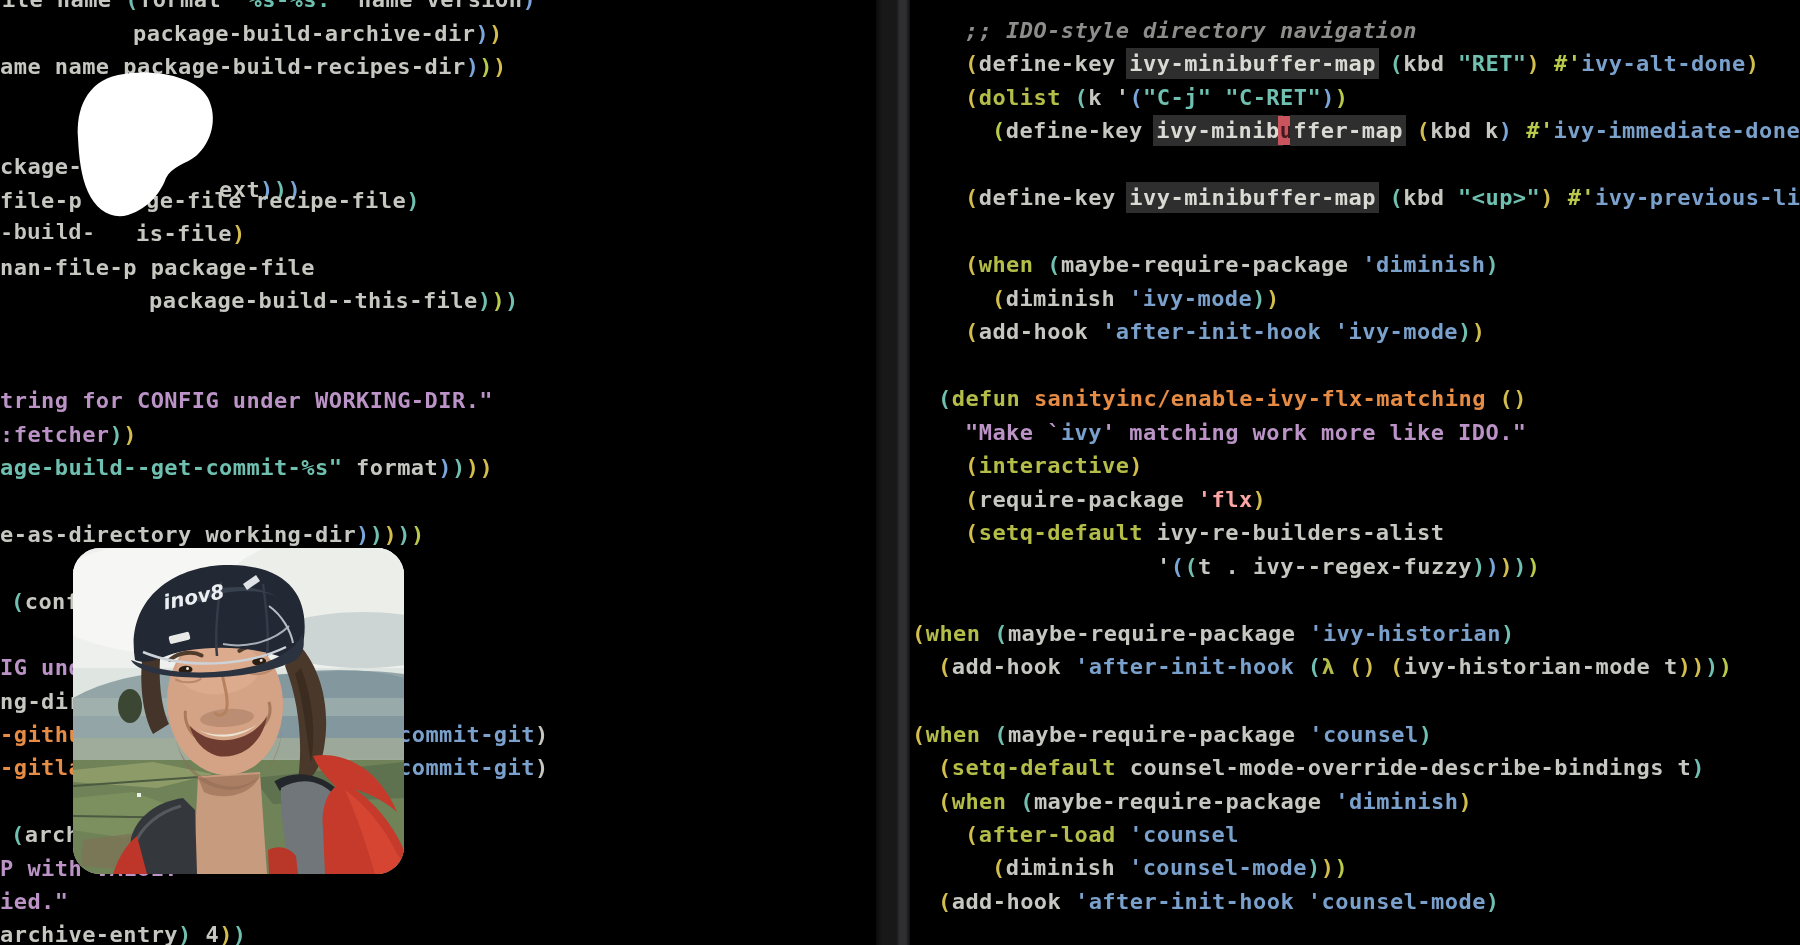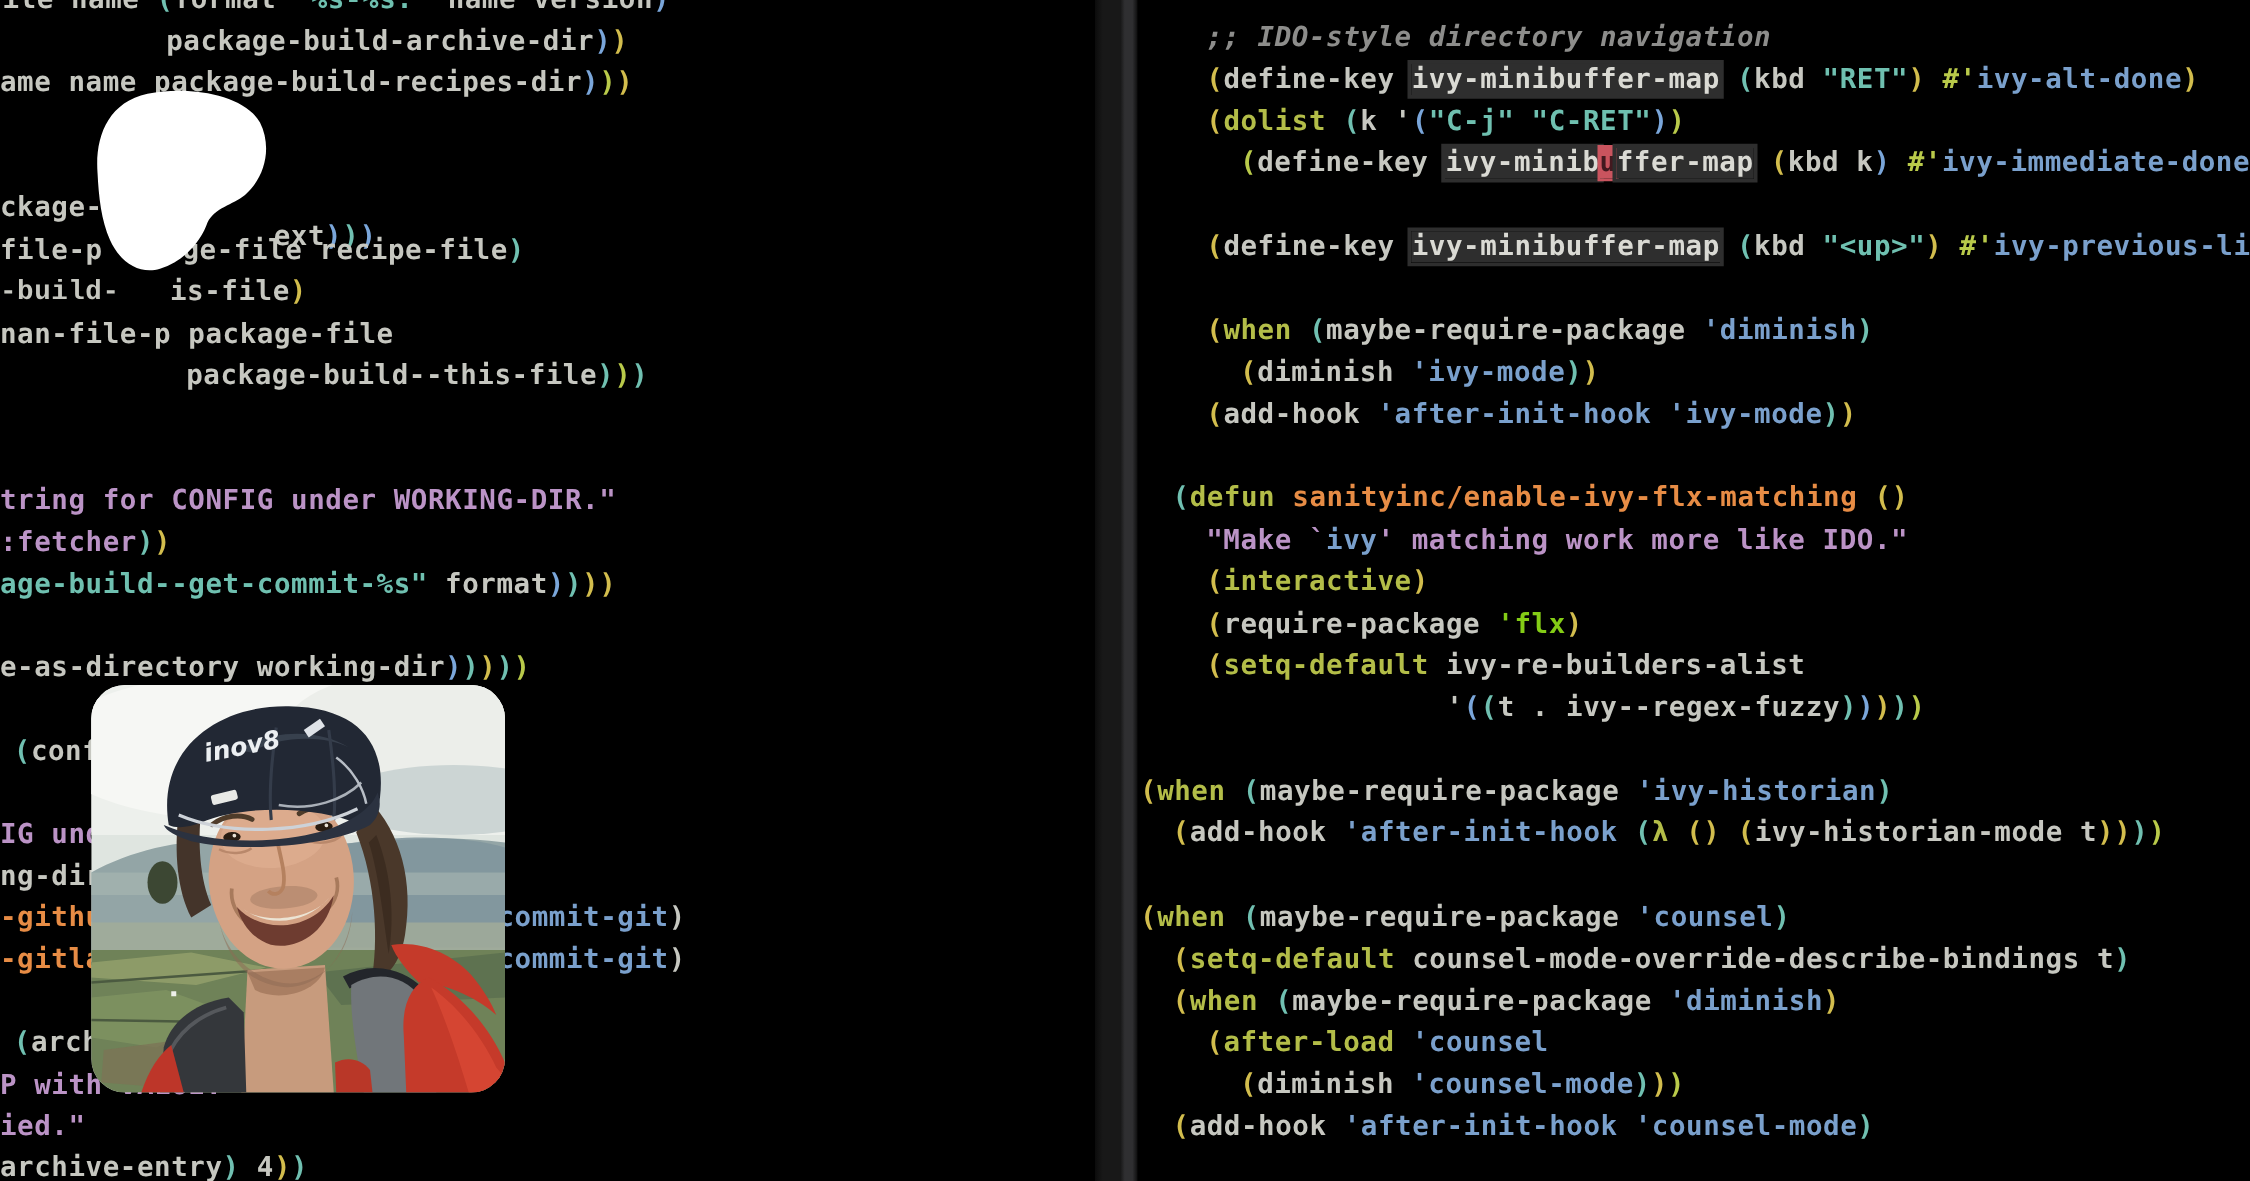--- a/index.html
+++ b/index.html
@@ -54,21 +54,21 @@
       <pre class="cl" style="top: 47px; left: 55px;"><span style="color: rgb(210, 189, 77);">(</span><span style="color: rgb(198, 199, 192);">define-key </span><span style="color: rgb(218, 218, 212); background: rgb(46, 46, 46); box-shadow: rgb(46, 46, 46) 0px 0px 0px 3px;">ivy-minibuffer-map</span><span style="color: rgb(198, 199, 192);"> </span><span style="color: rgb(112, 192, 177);">(</span><span style="color: rgb(198, 199, 192);">kbd </span><span style="color: rgb(111, 192, 176);">"RET"</span><span style="color: rgb(210, 189, 77);">)</span><span style="color: rgb(198, 199, 192);"> </span><span style="color: rgb(185, 202, 74);">#'</span><span style="color: rgb(122, 160, 204);">ivy-alt-done</span><span style="color: rgb(210, 189, 77);">)</span></pre>
       <pre class="cl" style="top: 81px; left: 55px;"><span style="color: rgb(210, 189, 77);">(</span><span style="color: rgb(179, 189, 72);">dolist</span><span style="color: rgb(198, 199, 192);"> </span><span style="color: rgb(112, 192, 177);">(</span><span style="color: rgb(198, 199, 192);">k </span><span style="color: rgb(198, 199, 192);">'</span><span style="color: rgb(122, 166, 218);">(</span><span style="color: rgb(111, 192, 176);">"C-j"</span><span style="color: rgb(198, 199, 192);"> </span><span style="color: rgb(111, 192, 176);">"C-RET"</span><span style="color: rgb(122, 166, 218);">)</span><span style="color: rgb(185, 202, 74);">)</span></pre>
       <pre class="cl" style="top: 114px; left: 82px;"><span style="color: rgb(185, 202, 74);">(</span><span style="color: rgb(198, 199, 192);">define-key </span><span style="color: rgb(218, 218, 212); background: rgb(46, 46, 46); box-shadow: rgb(46, 46, 46) 0px 0px 0px 3px;">ivy-minib</span><span style="color: rgb(67, 25, 31); background: rgb(201, 84, 94); box-shadow: rgb(201, 84, 94) 0px 0px 0px 2px;">u</span><span style="color: rgb(218, 218, 212); background: rgb(46, 46, 46); box-shadow: rgb(46, 46, 46) 0px 0px 0px 3px;">ffer-map</span><span style="color: rgb(198, 199, 192);"> </span><span style="color: rgb(210, 189, 77);">(</span><span style="color: rgb(198, 199, 192);">kbd k</span><span style="color: rgb(122, 166, 218);">)</span><span style="color: rgb(198, 199, 192);"> </span><span style="color: rgb(185, 202, 74);">#'</span><span style="color: rgb(122, 160, 204);">ivy-immediate-done</span></pre>
       <pre class="cl" style="top: 181px; left: 55px;"><span style="color: rgb(210, 189, 77);">(</span><span style="color: rgb(198, 199, 192);">define-key </span><span style="color: rgb(218, 218, 212); background: rgb(46, 46, 46); box-shadow: rgb(46, 46, 46) 0px 0px 0px 3px;">ivy-minibuffer-map</span><span style="color: rgb(198, 199, 192);"> </span><span style="color: rgb(112, 192, 177);">(</span><span style="color: rgb(198, 199, 192);">kbd </span><span style="color: rgb(111, 192, 176);">"&lt;up&gt;"</span><span style="color: rgb(210, 189, 77);">)</span><span style="color: rgb(198, 199, 192);"> </span><span style="color: rgb(185, 202, 74);">#'</span><span style="color: rgb(122, 160, 204);">ivy-previous-li</span></pre>
       <pre class="cl" style="top: 248px; left: 55px;"><span style="color: rgb(210, 189, 77);">(</span><span style="color: rgb(179, 189, 72);">when</span><span style="color: rgb(198, 199, 192);"> </span><span style="color: rgb(112, 192, 177);">(</span><span style="color: rgb(198, 199, 192);">maybe-require-package </span><span style="color: rgb(122, 160, 204);">'diminish</span><span style="color: rgb(112, 192, 177);">)</span></pre>
       <pre class="cl" style="top: 282px; left: 82px;"><span style="color: rgb(210, 189, 77);">(</span><span style="color: rgb(198, 199, 192);">diminish </span><span style="color: rgb(122, 160, 204);">'ivy-mode</span><span style="color: rgb(112, 192, 177);">)</span><span style="color: rgb(210, 189, 77);">)</span></pre>
       <pre class="cl" style="top: 315px; left: 55px;"><span style="color: rgb(210, 189, 77);">(</span><span style="color: rgb(198, 199, 192);">add-hook </span><span style="color: rgb(122, 160, 204);">'after-init-hook</span><span style="color: rgb(198, 199, 192);"> </span><span style="color: rgb(122, 160, 204);">'ivy-mode</span><span style="color: rgb(112, 192, 177);">)</span><span style="color: rgb(210, 189, 77);">)</span></pre>
       <pre class="cl" style="top: 382px; left: 28px;"><span style="color: rgb(112, 192, 177);">(</span><span style="color: rgb(179, 189, 72);">defun</span><span style="color: rgb(198, 199, 192);"> </span><span style="color: rgb(231, 140, 69);">sanityinc/enable-ivy-flx-matching</span><span style="color: rgb(198, 199, 192);"> </span><span style="color: rgb(210, 189, 77);">(</span><span style="color: rgb(210, 189, 77);">)</span></pre>
       <pre class="cl" style="top: 416px; left: 55px;"><span style="color: rgb(187, 147, 198);">"Make `</span><span style="color: rgb(122, 160, 204);">ivy</span><span style="color: rgb(187, 147, 198);">' matching work more like IDO."</span></pre>
       <pre class="cl" style="top: 449px; left: 55px;"><span style="color: rgb(210, 189, 77);">(</span><span style="color: rgb(179, 189, 72);">interactive</span><span style="color: rgb(210, 189, 77);">)</span></pre>
-      <pre class="cl" style="top: 483px; left: 55px;"><span style="color: rgb(210, 189, 77);">(</span><span style="color: rgb(198, 199, 192);">require-package </span><span style="color: #84cc16;">'flx</span><span style="color: rgb(210, 189, 77);">)</span></pre>
+      <pre class="cl" style="top: 483px; left: 55px;"><span style="color: rgb(210, 189, 77);">(</span><span style="color: rgb(198, 199, 192);">require-package </span><span style="color: #fca5a5;">'flx</span><span style="color: rgb(210, 189, 77);">)</span></pre>
       <pre class="cl" style="top: 516px; left: 55px;"><span style="color: rgb(210, 189, 77);">(</span><span style="color: rgb(179, 189, 72);">setq-default</span><span style="color: rgb(198, 199, 192);"> ivy-re-builders-alist</span></pre>
       <pre class="cl" style="top: 550px; left: 247px;"><span style="color: rgb(198, 199, 192);">'</span><span style="color: rgb(122, 166, 218);">(</span><span style="color: rgb(112, 192, 177);">(</span><span style="color: rgb(198, 199, 192);">t . ivy--regex-fuzzy</span><span style="color: rgb(112, 192, 177);">)</span><span style="color: rgb(122, 166, 218);">)</span><span style="color: rgb(210, 189, 77);">)</span><span style="color: rgb(112, 192, 177);">)</span><span style="color: rgb(185, 202, 74);">)</span></pre>
       <pre class="cl" style="top: 617px; left: 2px;"><span style="color: rgb(210, 189, 77);">(</span><span style="color: rgb(179, 189, 72);">when</span><span style="color: rgb(198, 199, 192);"> </span><span style="color: rgb(112, 192, 177);">(</span><span style="color: rgb(198, 199, 192);">maybe-require-package </span><span style="color: rgb(122, 160, 204);">'ivy-historian</span><span style="color: rgb(112, 192, 177);">)</span></pre>
       <pre class="cl" style="top: 650px; left: 28px;"><span style="color: rgb(210, 189, 77);">(</span><span style="color: rgb(198, 199, 192);">add-hook </span><span style="color: rgb(122, 160, 204);">'after-init-hook</span><span style="color: rgb(198, 199, 192);"> </span><span style="color: rgb(112, 192, 177);">(</span><span style="color: rgb(179, 189, 72);">λ</span><span style="color: rgb(198, 199, 192);"> </span><span style="color: rgb(210, 189, 77);">(</span><span style="color: rgb(210, 189, 77);">)</span><span style="color: rgb(198, 199, 192);"> </span><span style="color: rgb(210, 189, 77);">(</span><span style="color: rgb(198, 199, 192);">ivy-historian-mode t</span><span style="color: rgb(210, 189, 77);">)</span><span style="color: rgb(210, 189, 77);">)</span><span style="color: rgb(112, 192, 177);">)</span><span style="color: rgb(185, 202, 74);">)</span></pre>
       <pre class="cl" style="top: 718px; left: 2px;"><span style="color: rgb(210, 189, 77);">(</span><span style="color: rgb(179, 189, 72);">when</span><span style="color: rgb(198, 199, 192);"> </span><span style="color: rgb(112, 192, 177);">(</span><span style="color: rgb(198, 199, 192);">maybe-require-package </span><span style="color: rgb(122, 160, 204);">'counsel</span><span style="color: rgb(112, 192, 177);">)</span></pre>
       <pre class="cl" style="top: 751px; left: 28px;"><span style="color: rgb(210, 189, 77);">(</span><span style="color: rgb(179, 189, 72);">setq-default</span><span style="color: rgb(198, 199, 192);"> counsel-mode-override-describe-bindings t</span><span style="color: rgb(112, 192, 177);">)</span></pre>
       <pre class="cl" style="top: 785px; left: 28px;"><span style="color: rgb(210, 189, 77);">(</span><span style="color: rgb(179, 189, 72);">when</span><span style="color: rgb(198, 199, 192);"> </span><span style="color: rgb(112, 192, 177);">(</span><span style="color: rgb(198, 199, 192);">maybe-require-package </span><span style="color: rgb(122, 160, 204);">'diminish</span><span style="color: rgb(210, 189, 77);">)</span></pre>
       <pre class="cl" style="top: 818px; left: 55px;"><span style="color: rgb(210, 189, 77);">(</span><span style="color: rgb(179, 189, 72);">after-load</span><span style="color: rgb(198, 199, 192);"> </span><span style="color: rgb(122, 160, 204);">'counsel</span></pre>
       <pre class="cl" style="top: 851px; left: 82px;"><span style="color: rgb(210, 189, 77);">(</span><span style="color: rgb(198, 199, 192);">diminish </span><span style="color: rgb(122, 160, 204);">'counsel-mode</span><span style="color: rgb(112, 192, 177);">)</span><span style="color: rgb(210, 189, 77);">)</span><span style="color: rgb(185, 202, 74);">)</span></pre>
       <pre class="cl" style="top: 885px; left: 28px;"><span style="color: rgb(210, 189, 77);">(</span><span style="color: rgb(198, 199, 192);">add-hook </span><span style="color: rgb(122, 160, 204);">'after-init-hook</span><span style="color: rgb(198, 199, 192);"> </span><span style="color: rgb(122, 160, 204);">'counsel-mode</span><span style="color: rgb(112, 192, 177);">)</span></pre>

